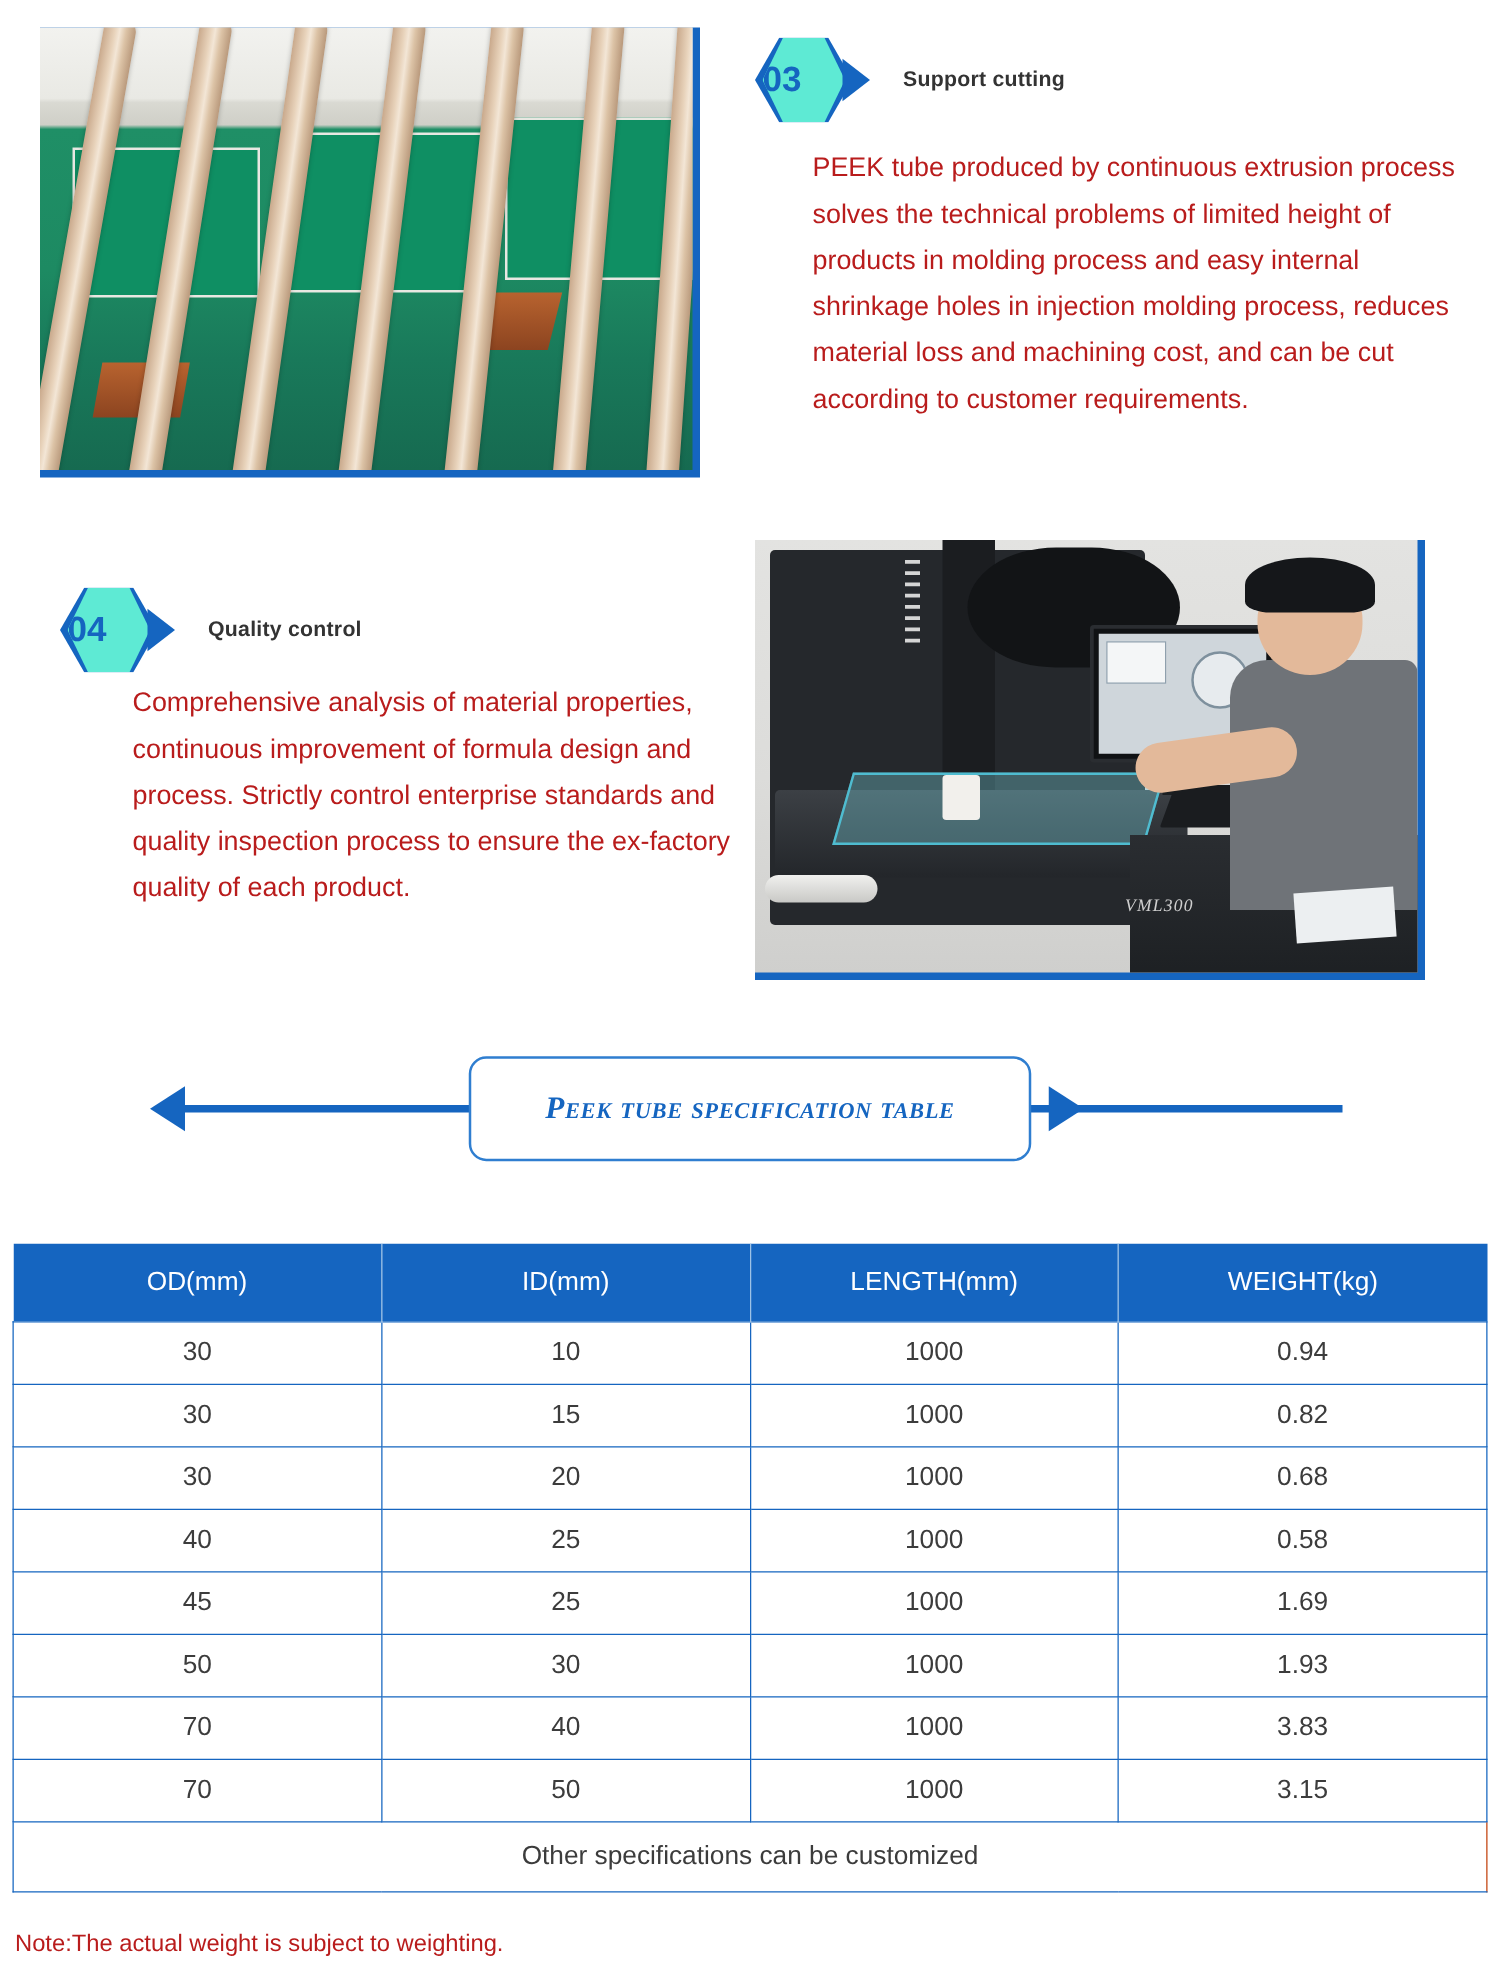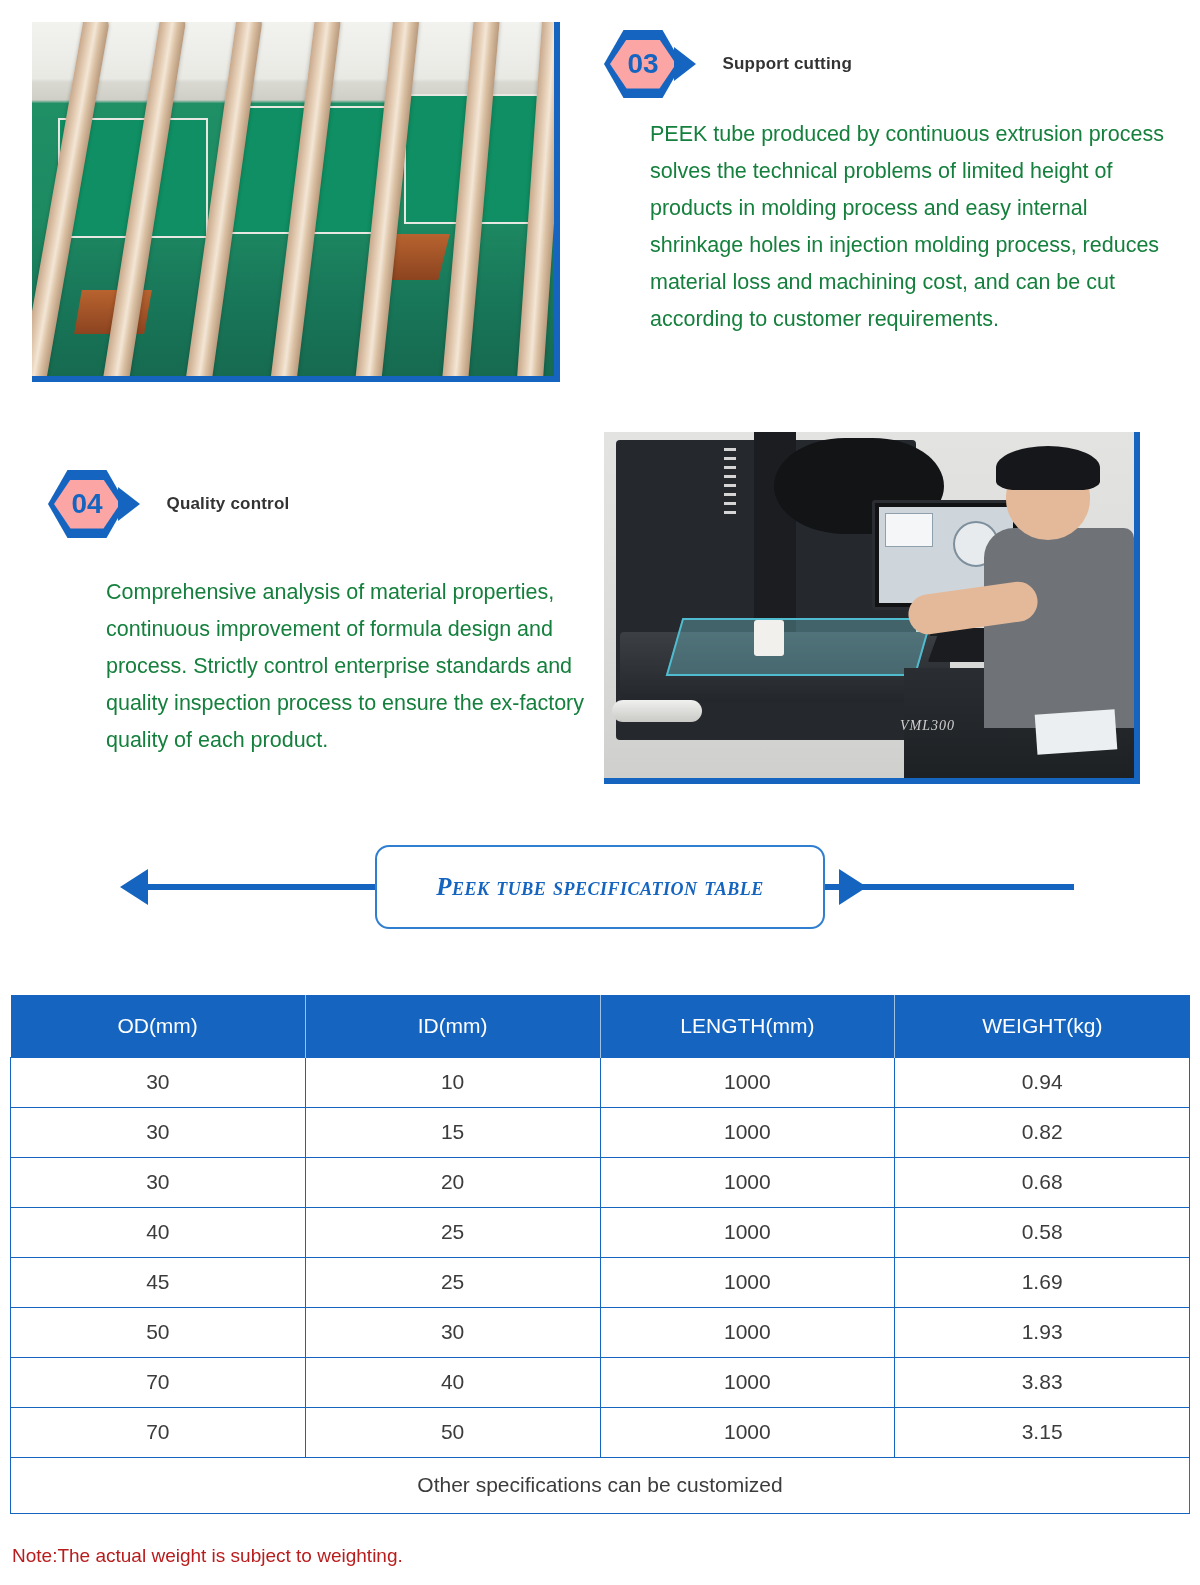--- a/index.html
+++ b/index.html
@@ -189,26 +189,26 @@
     width: 78px;
     height: 68px;
     background: #1565c0;
     clip-path: polygon(25% 0%, 75% 0%, 100% 50%, 75% 100%, 25% 100%, 0% 50%);
     display: flex;
     align-items: center;
     justify-content: center;
   }
   .hex-inner {
     width: 66px;
-    height: 49px;
-    background: #fca5a5;
+    height: 68px;
+    background: #5eead4;
     clip-path: polygon(25% 0%, 75% 0%, 100% 50%, 75% 100%, 25% 100%, 0% 50%);
     display: flex;
     align-items: center;
-    justify-content: center;
+    justify-content: flex-start;
   }
   .hex-num {
     font-size: 28px;
     font-weight: bold;
     color: #1565c0;
     font-family: "Liberation Sans", sans-serif;
   }
   .tail {
     position: absolute;
     left: 70px;
@@ -223,28 +223,28 @@
     vertical-align: middle;
     margin-left: 36px;
     font-size: 17px;
     font-weight: bold;
     color: #333333;
     letter-spacing: 0.2px;
   }
   .step-body {
     font-size: 21.5px;
     line-height: 37px;
-    color: #15803d;
+    color: #b91c1c;
   }
 
   #step-03 { left: 604px; top: 30px; width: 560px; }
   #step-03 .step-body { margin-top: 18px; margin-left: 46px; width: 520px; }
 
   #step-04 { left: 48px; top: 470px; width: 560px; }
-  #step-04 .step-body { margin-top: 36px; margin-left: 58px; width: 500px; }
+  #step-04 .step-body { margin-top: 6px; margin-left: 58px; width: 500px; }
 
   
   .banner {
     position: absolute;
     left: 0; top: 843px; width: 987px; height: 88px;
   }
   .banner .bar {
     position: absolute;
     left: 126px; top: 41px; width: 948px; height: 6px;
     background: #1565c0;

